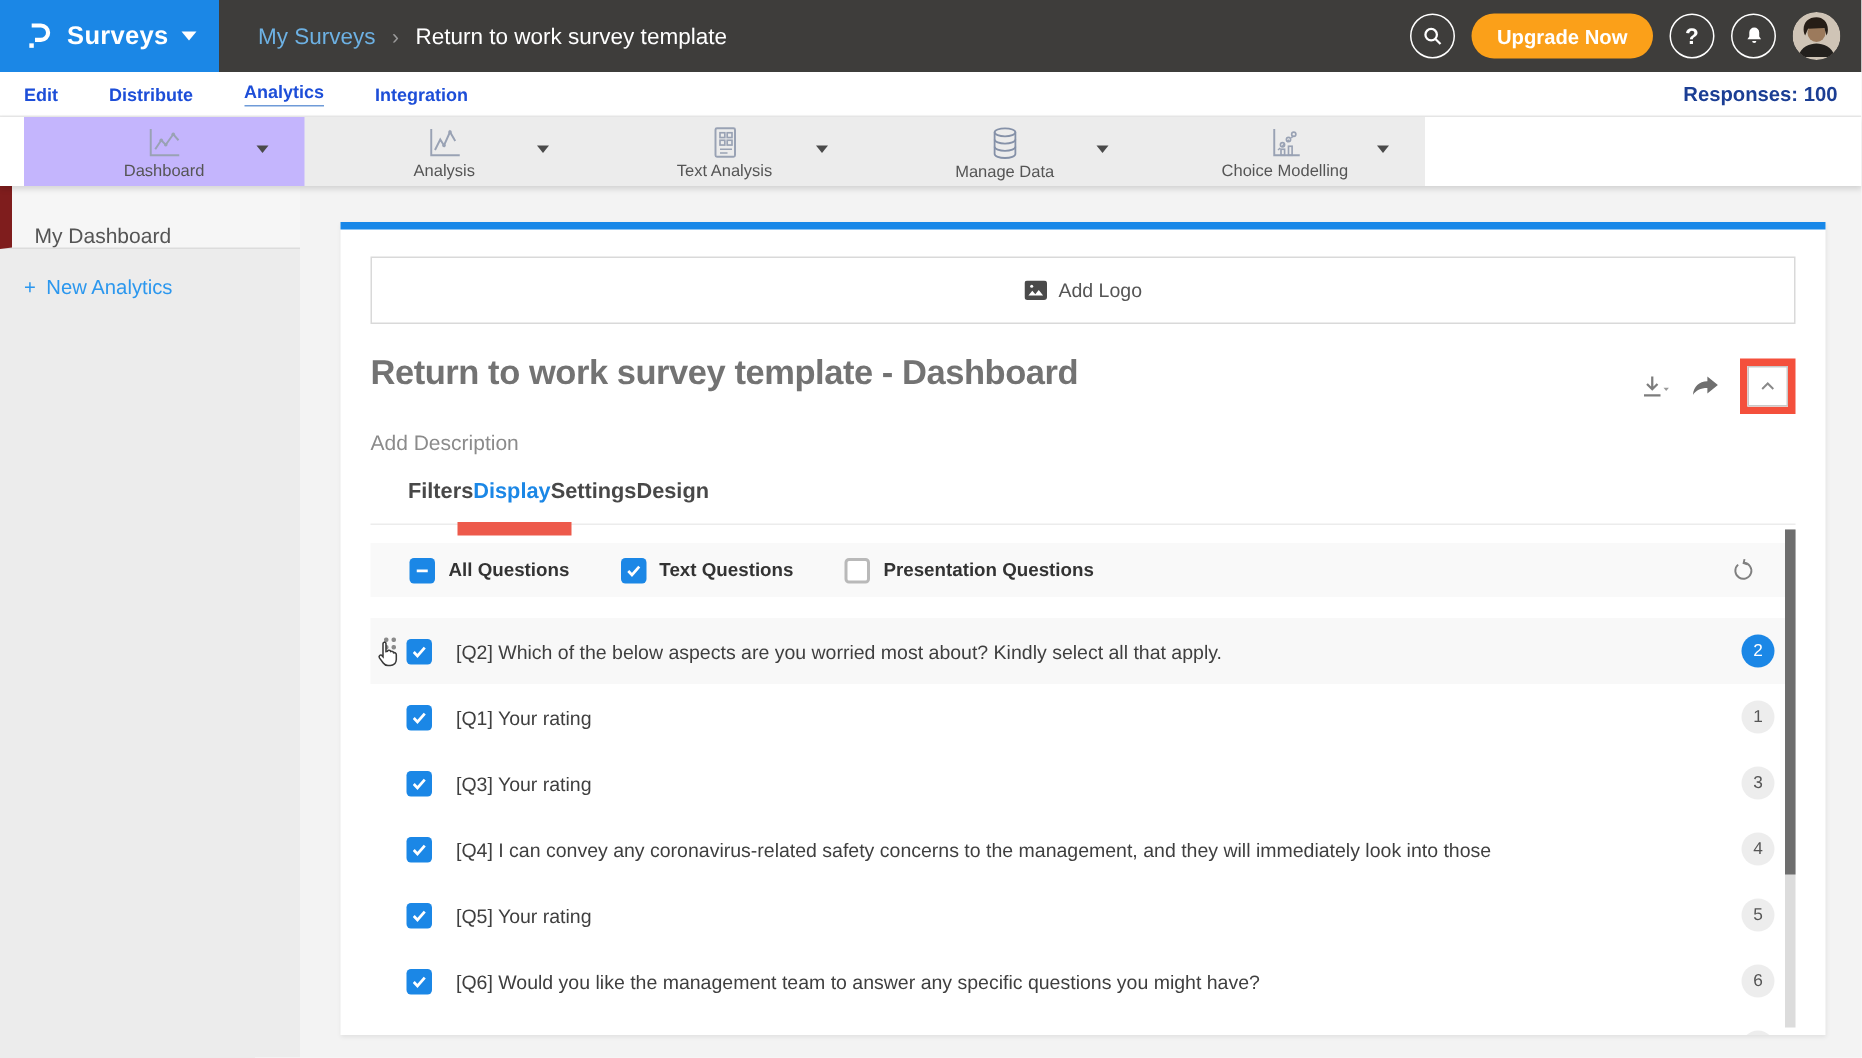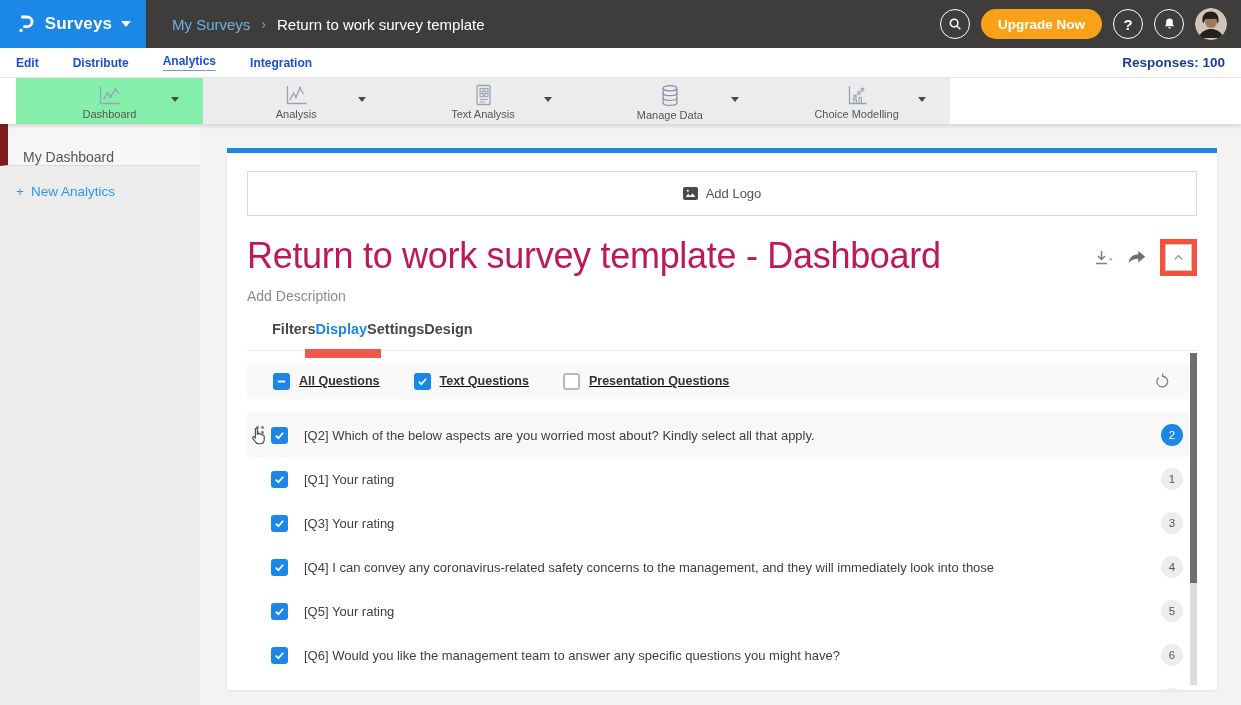--- a/index.html
+++ b/index.html
@@ -32,21 +32,21 @@
   .subnav-item { font-size:12px; font-weight:700; color:#1d4ed8; margin-right:34px; cursor:pointer; }
   .subnav-item.active { border-bottom:1.5px solid #6f9bd8; padding-bottom:2px; }
   .responses { margin-left:auto; font-size:13.5px; font-weight:700; color:#1b3e94; cursor:pointer; }
 
   
   .toolbar { height:46px; background:#fff; display:flex; position:relative; z-index:3;
              box-shadow:0 2px 4px rgba(0,0,0,.14); }
   .toolbar-panel { margin-left:16px; width:934px; background:#ececec; display:flex; }
   .tool-item { flex:1 1 0; display:flex; align-items:center; justify-content:center;
                position:relative; cursor:pointer; }
-  .tool-item.active { background:#86efac; }
+  .tool-item.active { background:#c4b5fd; }
   .tool-center { display:flex; flex-direction:column; align-items:center; gap:1px; margin-top:2px;}
   .tool-label { font-size:11px; color:#555; }
   .tool-caret { position:absolute; right:24px; top:19px; width:0; height:0;
                 border-left:4px solid transparent; border-right:4px solid transparent;
                 border-top:5px solid #4a4a4a; cursor:pointer; }
 
   
   .page-body { display:flex; height:581px; }
   .sidebar { width:200px; background:#ececec; flex:0 0 auto; }
   .side-active { height:42px; background:#f6f6f6; border-left:8px solid #7f1d1d;
@@ -57,39 +57,39 @@
 
   .main { flex:1; background:#f3f3f3; position:relative; }
   .card { position:absolute; left:27px; top:24px; width:990px; height:542px; background:#fff;
           border-top:5px solid #1787e8; box-shadow:0 1px 3px rgba(0,0,0,.08); overflow:hidden; }
 
   .add-logo-box { margin:18px 20px 0; height:45px; border:1px solid #d9d9d9; display:flex;
                   align-items:center; justify-content:center; gap:8px; color:#555;
                   font-size:13px; cursor:pointer; }
 
   .title-row { margin:19px 20px 0; display:flex; align-items:flex-start; }
-  .dash-title { font-size:36px; font-weight:400; color:#be185d; letter-spacing:-.3px; cursor:text; }
+  .dash-title { font-size:23px; font-weight:700; color:#737373; letter-spacing:-.3px; cursor:text; }
   .title-actions { margin-left:auto; display:flex; align-items:center; gap:13px; margin-top:4px; }
   .icon-btn { background:none; border:none; cursor:pointer; display:flex; align-items:center; padding:0;}
   .annot-box { border:5px solid #f4503c; line-height:0; }
   .collapse-btn { width:27px; height:27px; background:#fff; border:1px solid #c9c9c9;
                   display:flex; align-items:center; justify-content:center; cursor:pointer; }
 
   .add-desc { margin:11px 20px 0; color:#8b8b8b; font-size:14px; cursor:text; }
 
   .tabs { margin:17px 20px 0; padding-left:25px; display:flex; 
           border-bottom:1px solid #ececec; position:relative; }
   .tab { font-size:14.5px; font-weight:700; color:#484848; padding-bottom:12px; cursor:pointer; }
   .tab.active { color:#1b87e6; border-bottom:2px solid #1b87e6; margin-bottom:-1px; }
   .red-underline { position:absolute; left:58px; bottom:-8px; width:76px; height:9px;
                    background:#ed5a4b; z-index:2; }
 
   .filter-bar { margin:12px 20px 0; height:36px; background:#f9f9f9; display:flex;
                 align-items:center; padding-left:26px; gap:34px; position:relative; }
-  .filter-opt { display:flex; align-items:center; gap:9px; cursor:pointer;text-decoration:underline; }
+  .filter-opt { display:flex; align-items:center; gap:9px; cursor:pointer; }
   .filter-label { font-size:12.5px; font-weight:700; color:#333; }
   .cb { width:17px; height:17px; border-radius:3px; background:#1b87e6; display:flex;
         align-items:center; justify-content:center; flex:0 0 auto; cursor:pointer; }
   .cb.unchecked { background:#fff; border:2px solid #b9b9b9; }
   .refresh-btn { position:absolute; right:26px; background:none; border:none; cursor:pointer;
                  display:flex; }
 
   .qlist { margin:14px 20px 0; }
   .qrow { height:44px; display:flex; align-items:center; position:relative; padding-left:24px;
           cursor:pointer; }

